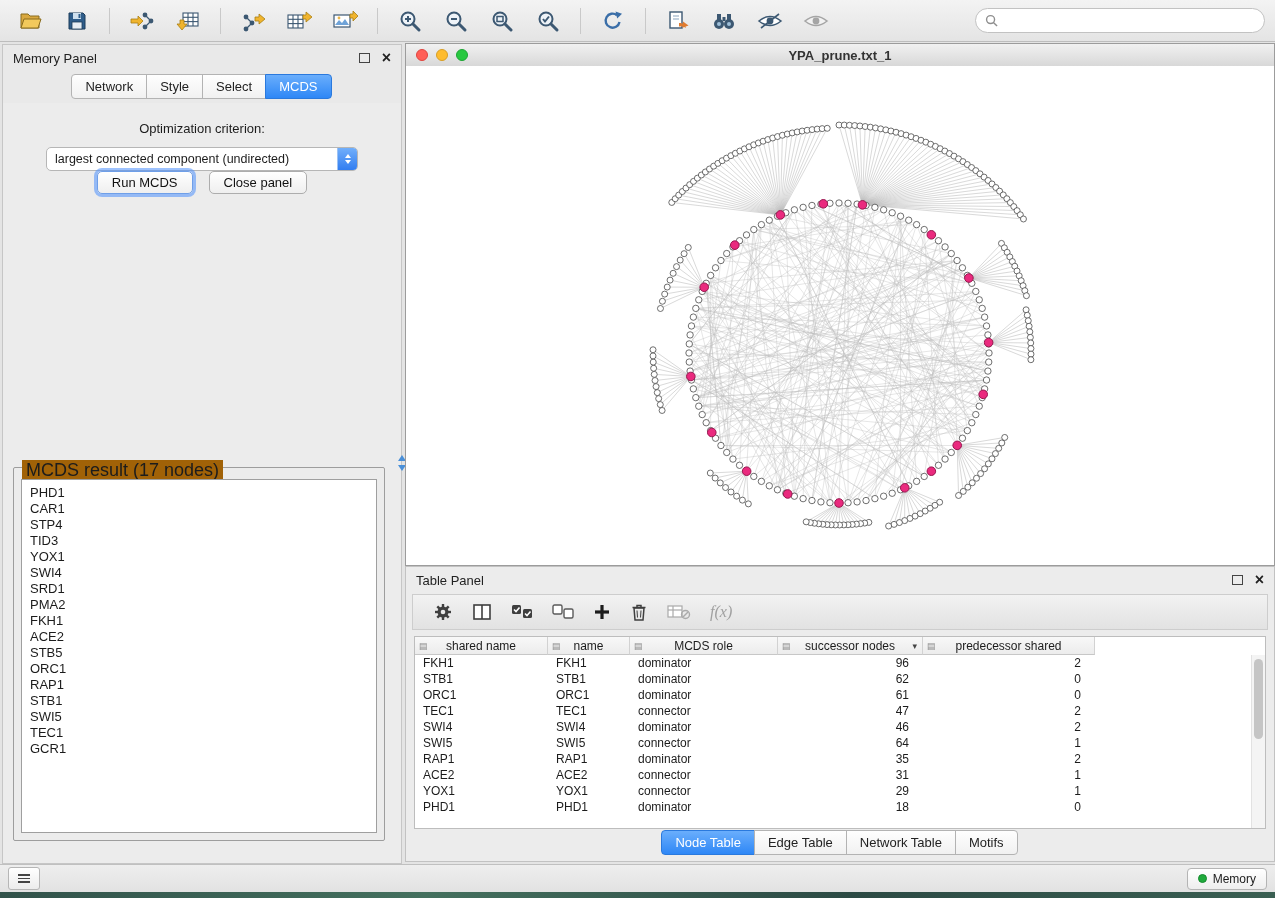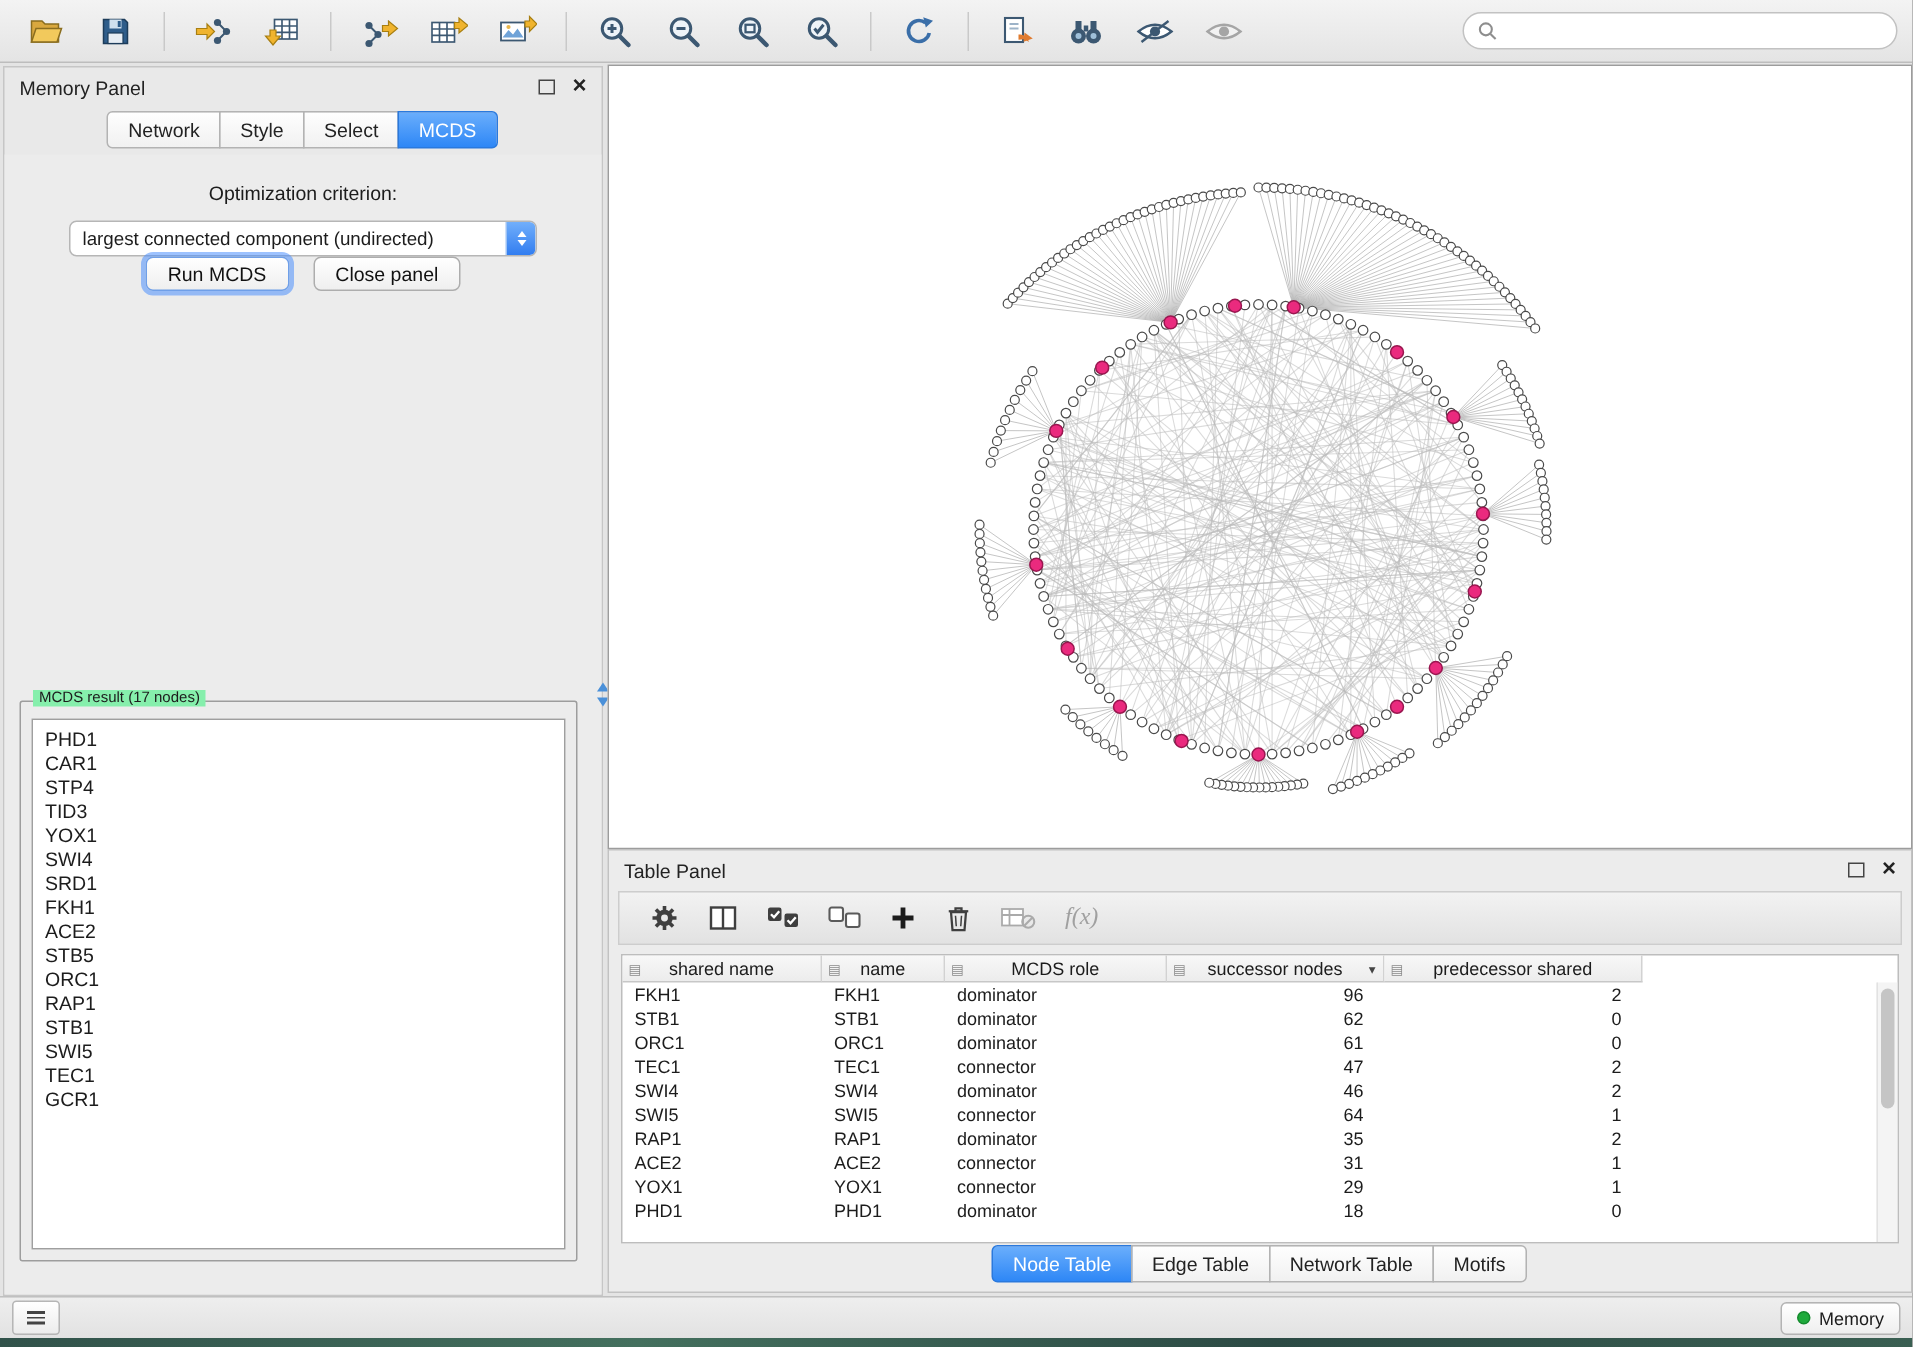--- a/index.html
+++ b/index.html
@@ -26,21 +26,21 @@
   .opt-label{margin-top:18px;text-align:center;font-size:13px;}
   .dropdown{margin:11px auto 0;width:312px;height:24px;background:#fff;border:1px solid #b6b6b6;border-radius:5px;display:flex;align-items:center;box-sizing:border-box;overflow:hidden;}
   .dropdown .val{flex:1;font-size:12.5px;padding-left:8px;white-space:nowrap;overflow:hidden;}
   .spinner{width:19px;height:24px;background:linear-gradient(#74b1fb,#2f7bf0);display:flex;flex-direction:column;align-items:center;justify-content:center;gap:2px;border-left:1px solid #9cc2f5;}
   .spin-up{width:0;height:0;border-left:3.5px solid transparent;border-right:3.5px solid transparent;border-bottom:4px solid #fff;}
   .spin-down{width:0;height:0;border-left:3.5px solid transparent;border-right:3.5px solid transparent;border-top:4px solid #fff;}
   .cp-buttons{display:flex;justify-content:center;gap:16px;}
   .btn{font-size:13px;padding:3px 14px;background:linear-gradient(#ffffff,#efefef);border:1px solid #adadad;border-radius:5px;color:#111;}
   .btn.focused{box-shadow:0 0 0 3px rgba(77,144,254,.55);border-color:#6f9fe8;}
   .groupbox{position:absolute;left:10px;right:16px;top:364px;height:372px;border:1px solid #9d9d9d;border-radius:2px;}
-  .group-legend{position:absolute;top:-8px;left:8px;background:#86efac;padding:0 4px;font-size:10px;}
+  .group-legend{position:absolute;top:-8px;left:8px;background:#a16207;padding:0 4px;font-size:18px;}
   .group-list{position:absolute;left:7px;right:7px;top:11px;bottom:7px;background:#fff;border:1px solid #9f9f9f;overflow:hidden;padding:5px 0 0 8px;box-sizing:border-box;}
   .list-item{font-size:13px;line-height:16px;}
   
   #network-window{position:absolute;left:405px;top:43px;width:870px;height:523px;background:#fff;border:1px solid #9c9c9c;box-sizing:border-box;}
   .nw-titlebar{height:22px;background:linear-gradient(#f1f1f1,#d8d8d8);border-bottom:1px solid #b3b3b3;display:flex;align-items:center;position:relative;}
   .lights{display:flex;gap:8px;padding-left:10px;z-index:2;}
   .light{width:12px;height:12px;border-radius:50%;box-sizing:border-box;}
   .light.red{background:#ff5f57;border:1px solid #e0443e;}
   .light.yellow{background:#febc2e;border:1px solid #d89e24;}
   .light.green{background:#28c840;border:1px solid #1da534;}
@@ -256,40 +256,49 @@
       <div class="groupbox">
         <span class="group-legend">MCDS result (17 nodes)</span>
         <div class="group-list" id="mcds-list">
             <div class="list-item">PHD1</div>
             <div class="list-item">CAR1</div>
             <div class="list-item">STP4</div>
             <div class="list-item">TID3</div>
             <div class="list-item">YOX1</div>
             <div class="list-item">SWI4</div>
             <div class="list-item">SRD1</div>
+            <div class="list-item">PMA2</div>
             <div class="list-item">FKH1</div>
             <div class="list-item">ACE2</div>
             <div class="list-item">STB5</div>
             <div class="list-item">ORC1</div>
             <div class="list-item">RAP1</div>
             <div class="list-item">STB1</div>
             <div class="list-item">SWI5</div>
             <div class="list-item">TEC1</div>
             <div class="list-item">GCR1</div>
           </div>
       </div>
     </div>
   </div>
 
   <div class="split-handle">
     <span class="split-up"></span>
     <span class="split-down"></span>
   </div>
 
   <div id="network-window">
+    <div class="nw-titlebar">
+      <span class="nw-title">YPA_prune.txt_1</span>
+      <span class="lights">
+        <span class="light red"></span>
+        <span class="light yellow"></span>
+        <span class="light green"></span>
+      </span>
+    </div>
     <div class="nw-content">
       <svg id="net-svg" width="868" height="499" viewBox="0 0 868 499">
           <g stroke="#bcbcbc" stroke-width="0.7" stroke-opacity="0.55">
             <line x1="442.0567746133429" y1="137.27366686650237" x2="576.2081299762818" y2="242.37454192171955"></line>
             <line x1="292.74756359718776" y1="340.1907330563804" x2="561.3671908452171" y2="364.60067212664853"></line>
             <line x1="468.8973496431336" y1="432.6412726139078" x2="285.45701395792844" y2="314.03825567208594"></line>
             <line x1="285.45701395792844" y1="314.03825567208594" x2="468.8973496431336" y2="432.6412726139078"></line>
             <line x1="283.27366686650237" y1="277.94322538665716" x2="518.2097120096734" y2="410.4475798840485"></line>
             <line x1="545.2766122256652" y1="386.46839873611924" x2="314.92247790864246" y2="379.5078308942814"></line>
             <line x1="578.6412726139079" y1="322.8973496431337" x2="283.27366686650237" y2="277.94322538665716"></line>

